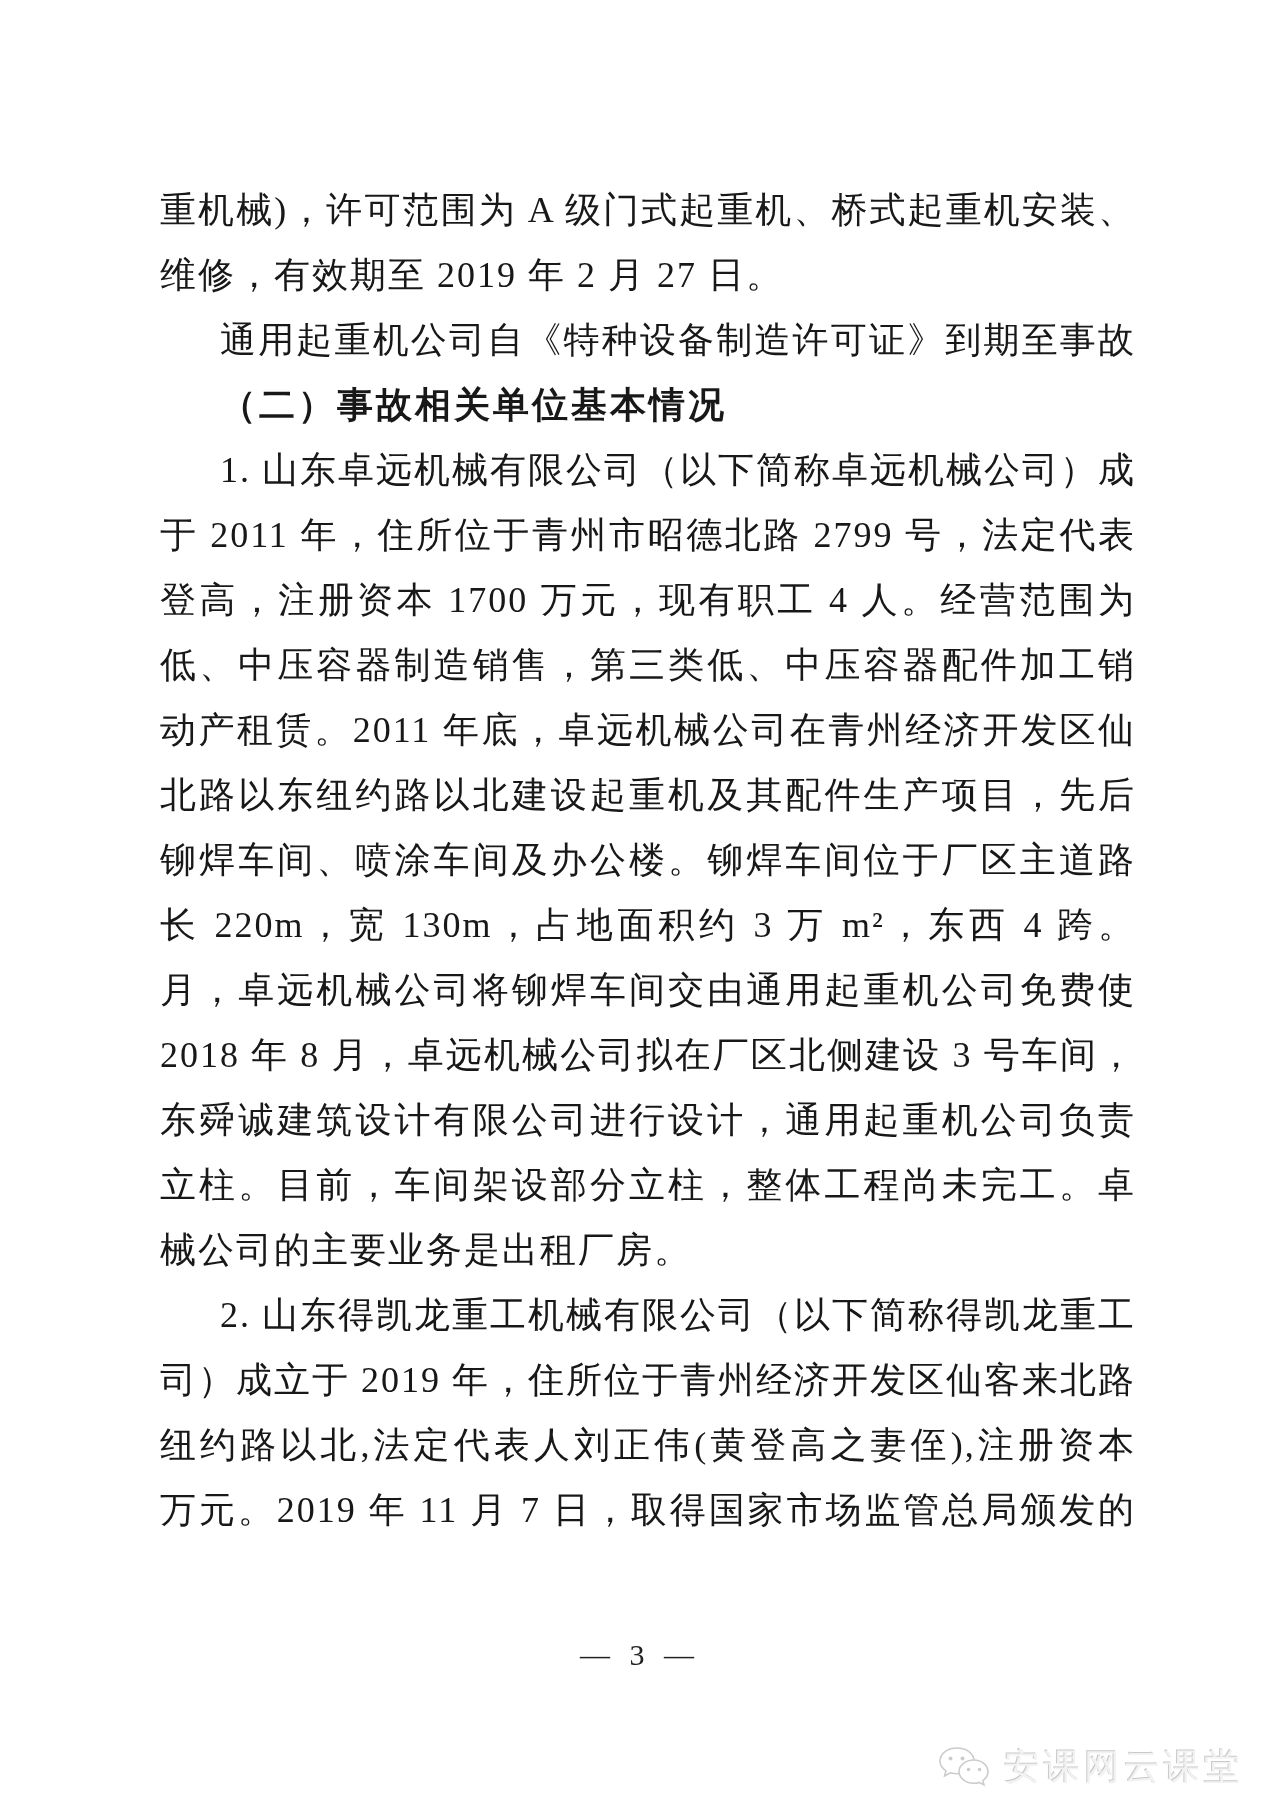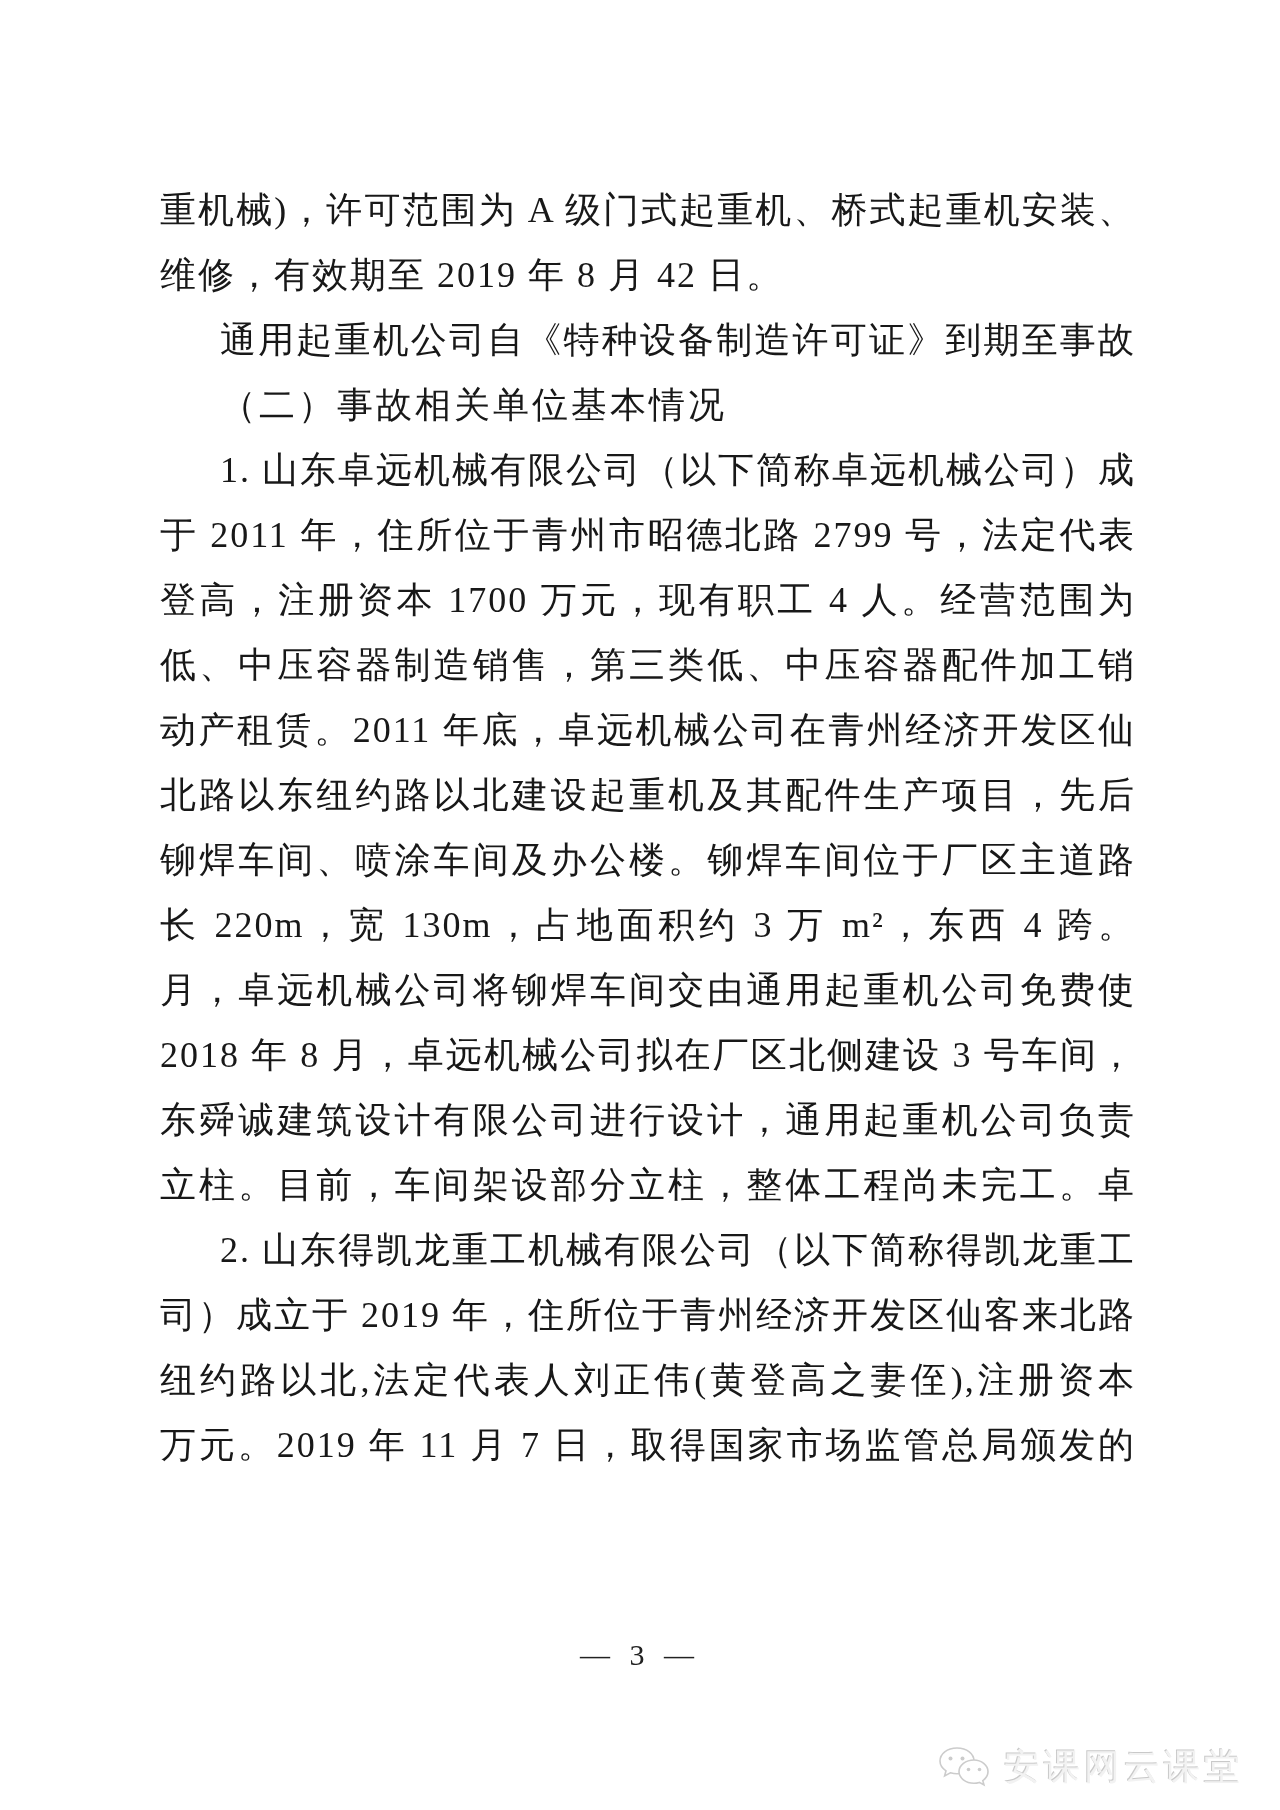--- a/index.html
+++ b/index.html
@@ -28,21 +28,21 @@
     color: #181818;
   }
   
   .doc-line.fill {
     white-space: normal;
     text-align-last: justify;
     overflow: hidden;
   }
   .doc-line.indent { text-indent: 60px; }
   .doc-line.heading {
-    font-weight: 400;
+    font-weight: 700;
     letter-spacing: 3px;
   }
   .page-footer {
     position: absolute;
     left: 0;
     top: 1638px;
     width: 100%;
     text-align: center;
     font-size: 30px;
     color: #222222;
@@ -63,35 +63,36 @@
     text-shadow: -1px -1px 0 #c9c9c9, 1px 1px 1px #ffffff;
     font-family: "Liberation Sans", sans-serif;
   }
   .brand-icon { width: 54px; height: 44px; }
 </style>
 </head>
 <body>
 
 <div class="doc-body" id="doc-body">
     <div class="doc-line fill">重机械)，许可范围为 A 级门式起重机、桥式起重机安装、改造、</div>
-    <div class="doc-line">维修，有效期至 2019 年 8 月 42 日。</div>
+    <div class="doc-line">维修，有效期至 2019 年 2 月 27 日。</div>
     <div class="doc-line fill indent">通用起重机公司自《特种设备制造许可证》到期至事故发</div>
     <div class="doc-line indent heading">（二）事故相关单位基本情况</div>
     <div class="doc-line fill indent">1. 山东卓远机械有限公司（以下简称卓远机械公司）成立</div>
     <div class="doc-line fill">于 2011 年，住所位于青州市昭德北路 2799 号，法定代表人黄</div>
     <div class="doc-line fill">登高，注册资本 1700 万元，现有职工 4 人。经营范围为第三类</div>
     <div class="doc-line fill">低、中压容器制造销售，第三类低、中压容器配件加工销售，不</div>
     <div class="doc-line fill">动产租赁。2011 年底，卓远机械公司在青州经济开发区仙客来</div>
     <div class="doc-line fill">北路以东纽约路以北建设起重机及其配件生产项目，先后建成</div>
     <div class="doc-line fill">铆焊车间、喷涂车间及办公楼。铆焊车间位于厂区主道路西侧，</div>
     <div class="doc-line fill">长 220m，宽 130m，占地面积约 3 万 m²，东西 4 跨。2014 年 3</div>
     <div class="doc-line fill">月，卓远机械公司将铆焊车间交由通用起重机公司免费使用。</div>
     <div class="doc-line fill">2018 年 8 月，卓远机械公司拟在厂区北侧建设 3 号车间，由山</div>
     <div class="doc-line fill">东舜诚建筑设计有限公司进行设计，通用起重机公司负责制作</div>
     <div class="doc-line fill">立柱。目前，车间架设部分立柱，整体工程尚未完工。卓远机</div>
+    <div class="doc-line">械公司的主要业务是出租厂房。</div>
     <div class="doc-line fill indent">2. 山东得凯龙重工机械有限公司（以下简称得凯龙重工公</div>
     <div class="doc-line fill">司）成立于 2019 年，住所位于青州经济开发区仙客来北路以东</div>
     <div class="doc-line fill">纽约路以北,法定代表人刘正伟(黄登高之妻侄),注册资本 2700</div>
     <div class="doc-line fill">万元。2019 年 11 月 7 日，取得国家市场监管总局颁发的《特种</div>
   </div>
 
 <div class="page-footer">— 3 —</div>
 
 <div class="brand-footer">
   <span class="brand-icon">

